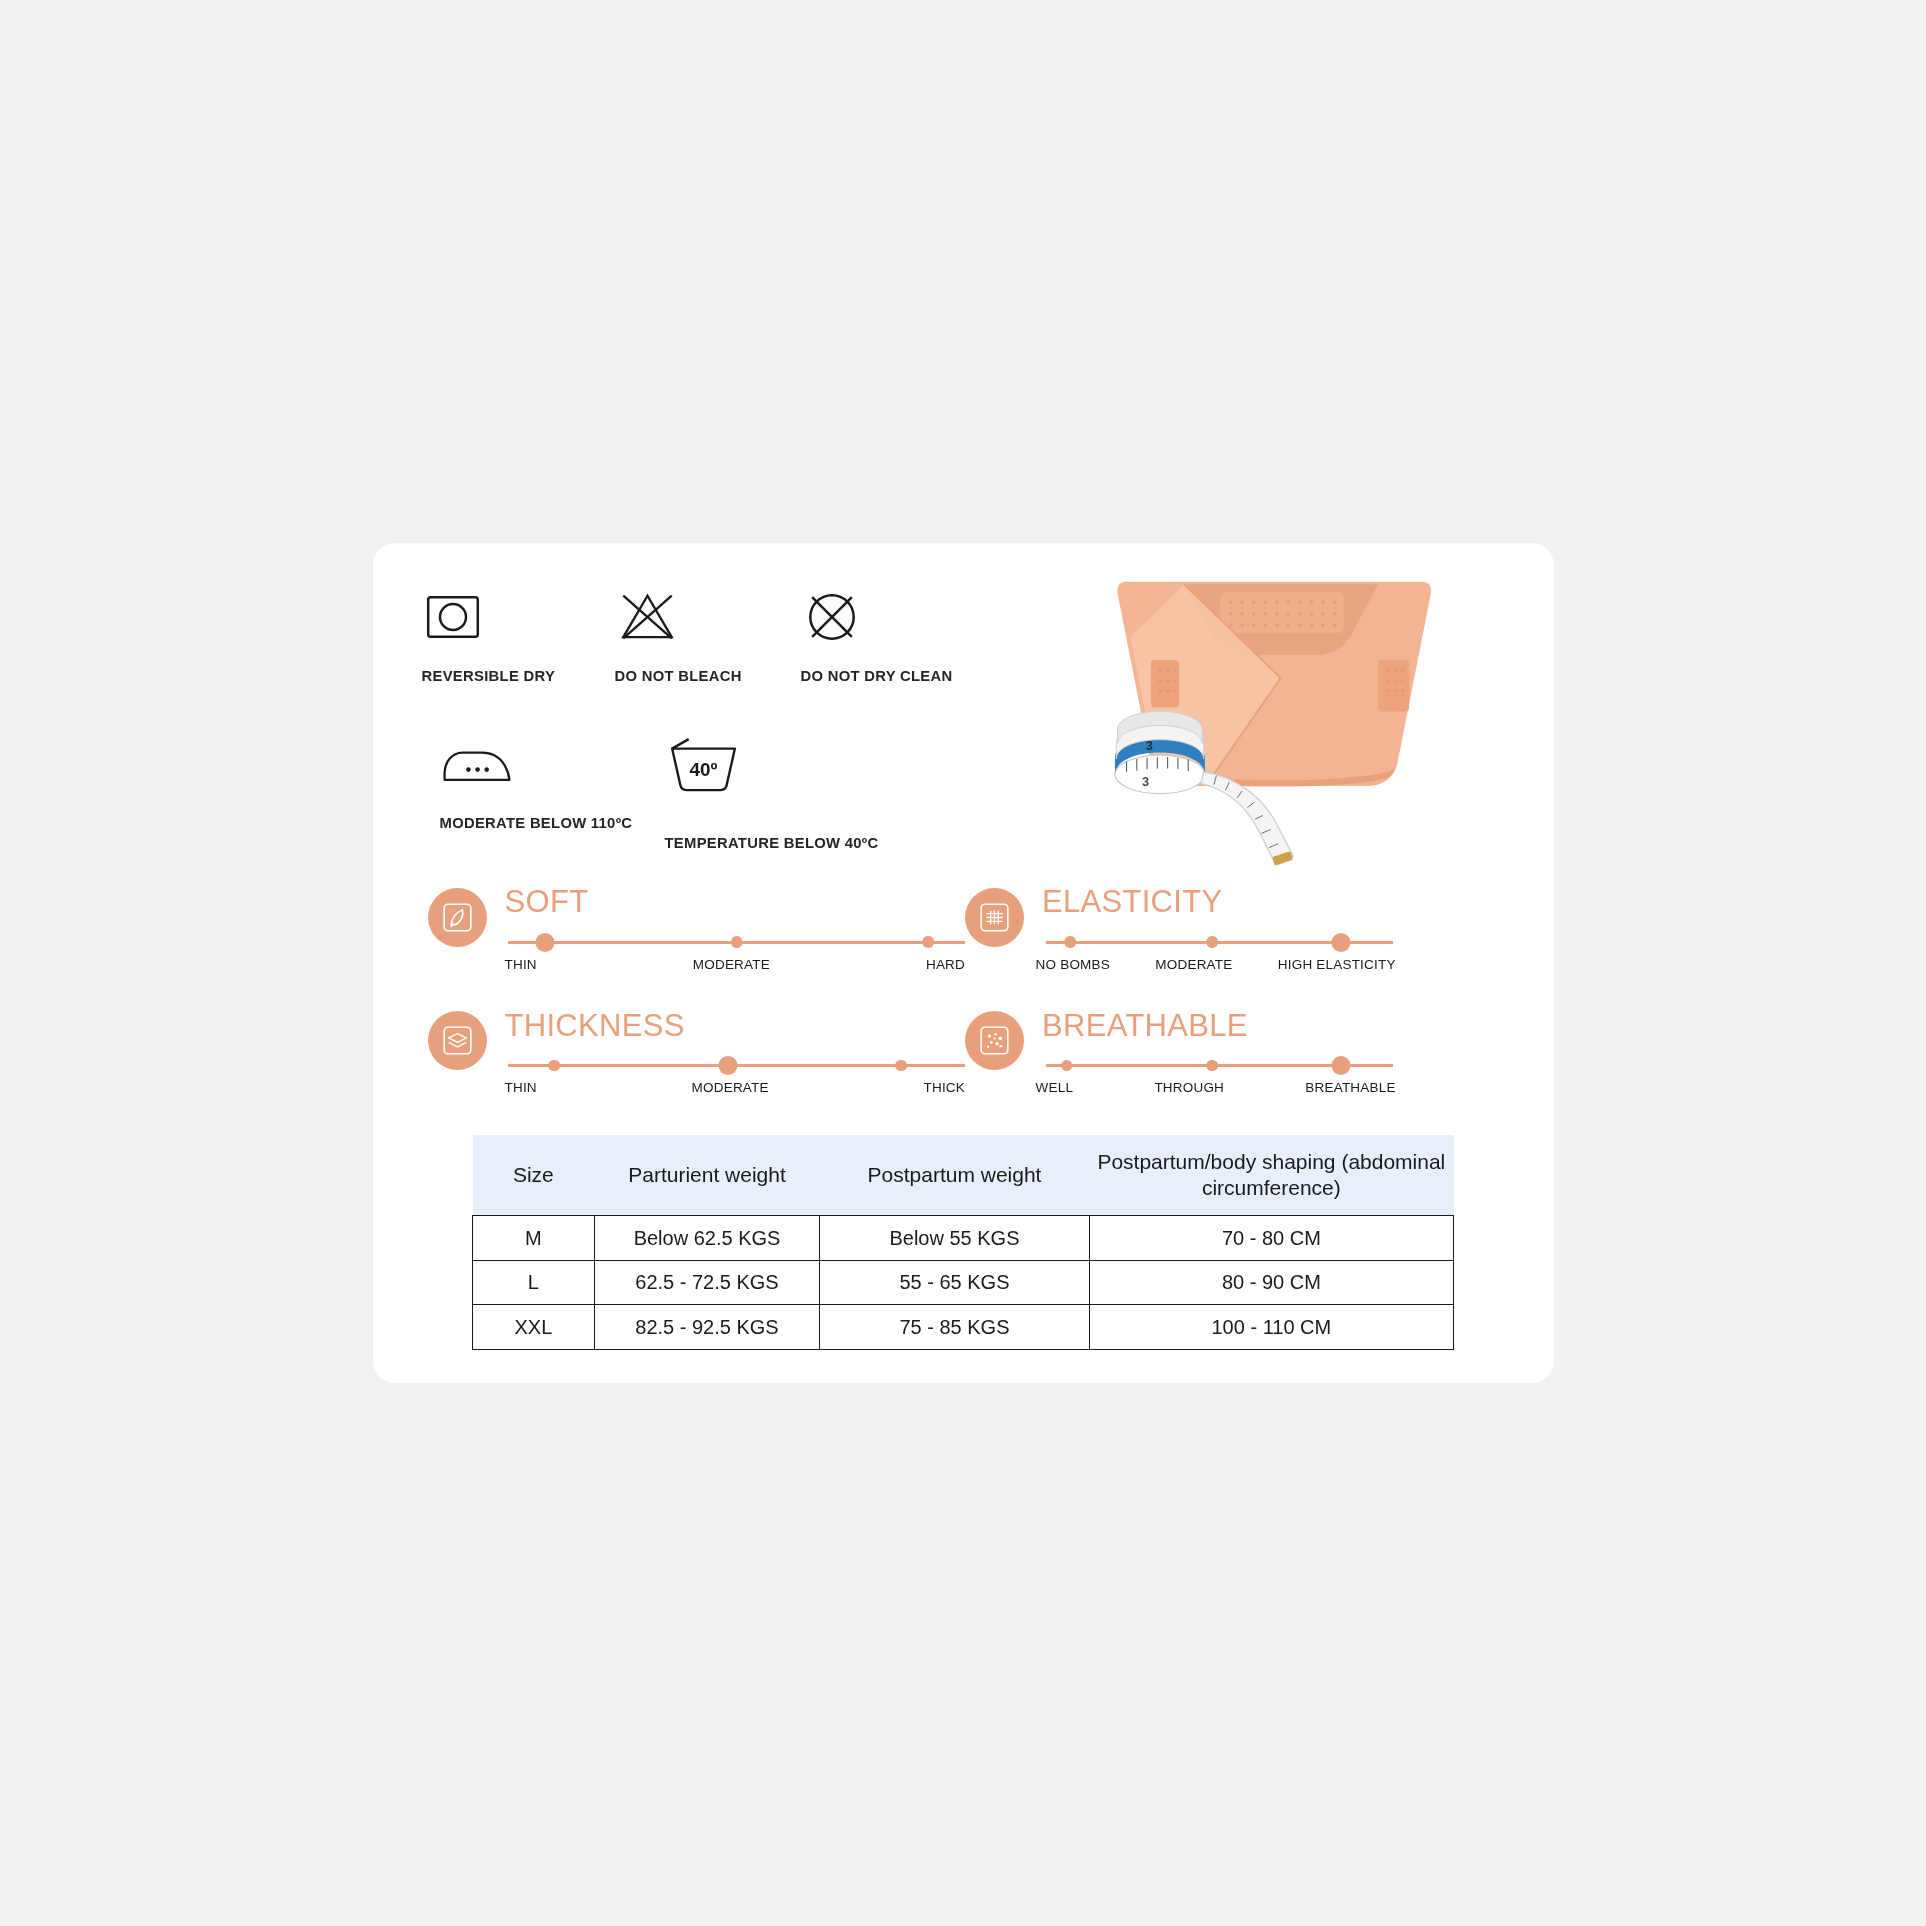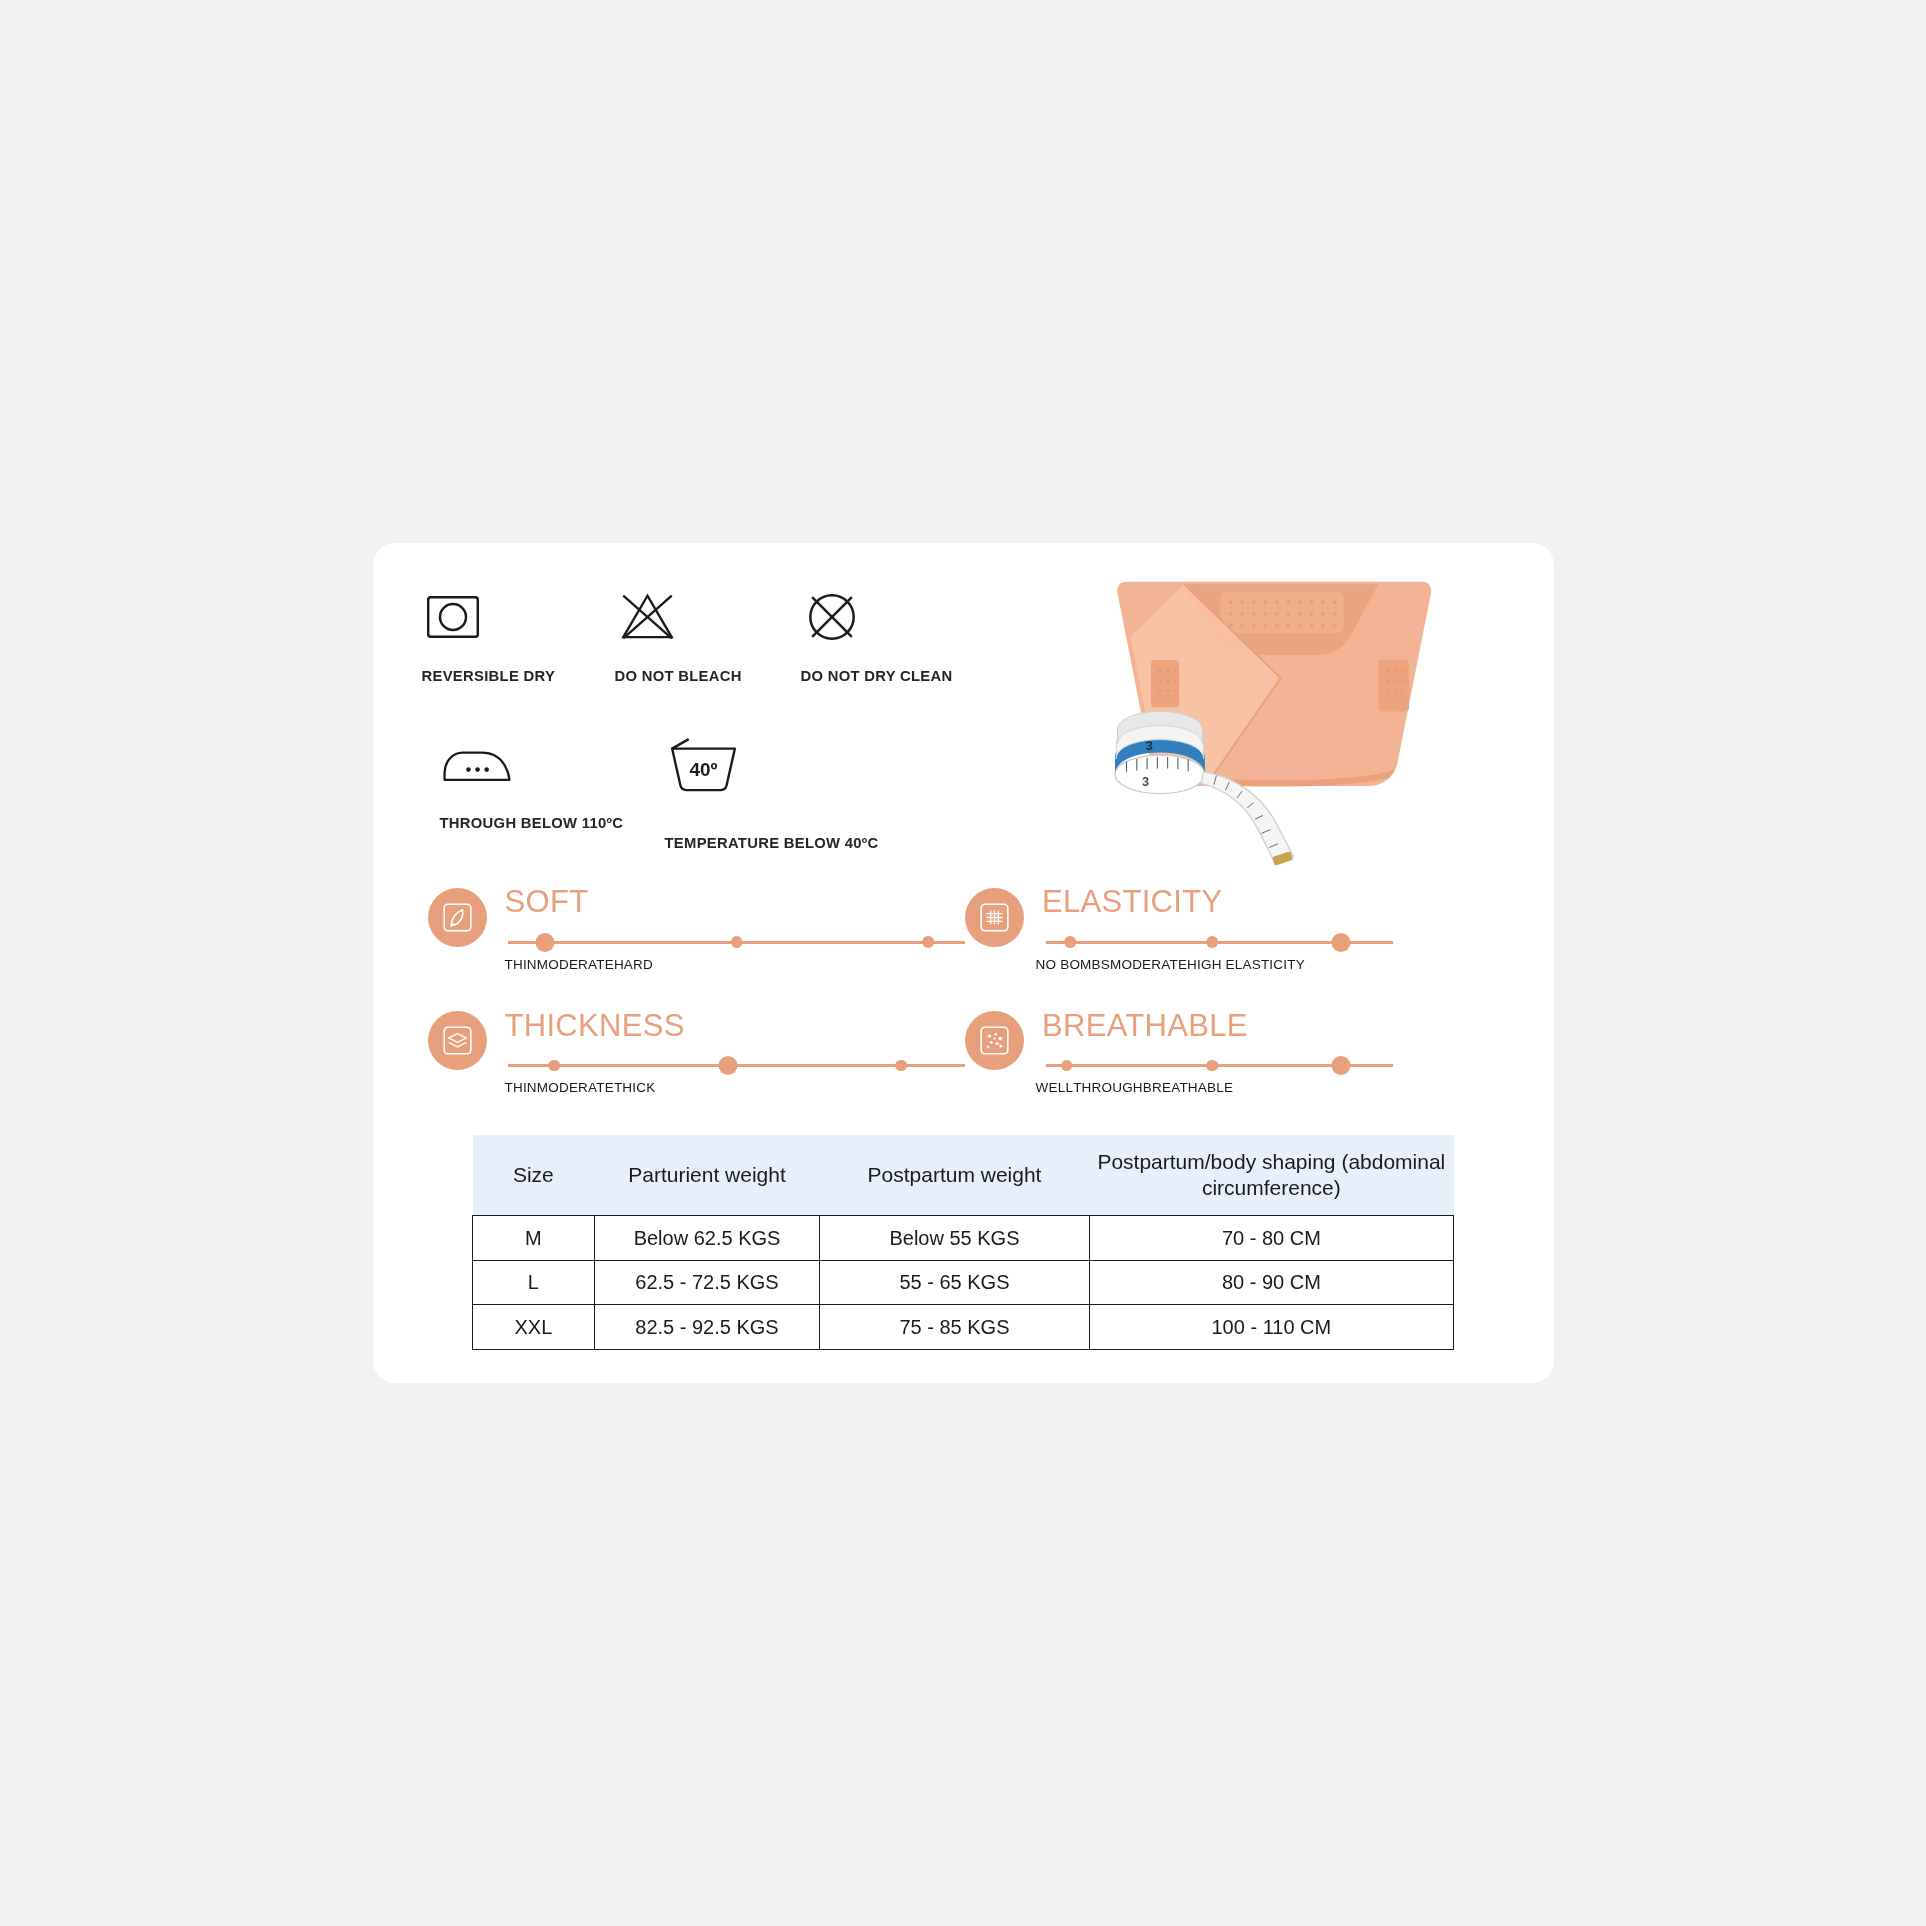--- a/index.html
+++ b/index.html
@@ -121,21 +121,21 @@
     position: absolute;
     top: 5.8px;
     width: 11.6px; height: 11.6px;
     border-radius: 50%;
     background: #e8a07c;
     transform: translateX(-50%);
   }
   .dot.big { width: 19px; height: 19px; top: 1.9px; }
   .ticks {
     display: flex;
-    justify-content: flex-start;
+    justify-content: space-between;
     margin-top: 3.9px;
     padding: 0 0px;
   }
   .tick {
     font-size: 13.5px;
     color: #1a1a1a;
     letter-spacing: 0.2px;
     white-space: nowrap;
   }
   .attr-2 .slider { width: 347px; }
@@ -222,21 +222,21 @@
 
             <div class="care-item r1">
               <div class="care-glyph">
                 <svg width="74" height="51" viewBox="0 0 130 86">
                   <path d="M8 70 L122 70 C122 70 118 22 74 22 L40 22 C20 22 8 40 8 58 Z" fill="none" stroke="#1a1a1a" stroke-width="4" stroke-linejoin="round"></path>
                   <circle cx="50" cy="52" r="4" fill="#1a1a1a"></circle>
                   <circle cx="66" cy="52" r="4" fill="#1a1a1a"></circle>
                   <circle cx="82" cy="52" r="4" fill="#1a1a1a"></circle>
                 </svg>
               </div>
-              <div class="care-label">THROUGH BELOW 110ºC</div>
+              <div class="care-label">MODERATE BELOW 110ºC</div>
             </div>
 
             <div class="care-item r2">
               <div class="care-glyph">
                 <svg width="77" height="62" viewBox="0 0 130 104">
                   <path d="M12 26 L118 26 L104 88 C103 93 99 96 94 96 L36 96 C31 96 27 93 26 88 Z" fill="none" stroke="#1a1a1a" stroke-width="4" stroke-linejoin="round"></path>
                   <path d="M12 26 L40 10" fill="none" stroke="#1a1a1a" stroke-width="4"></path>
                   <text x="65" y="72" font-family="Liberation Sans, sans-serif" font-size="32" font-weight="bold" text-anchor="middle" fill="#1a1a1a">40º</text>
                 </svg>
               </div>

